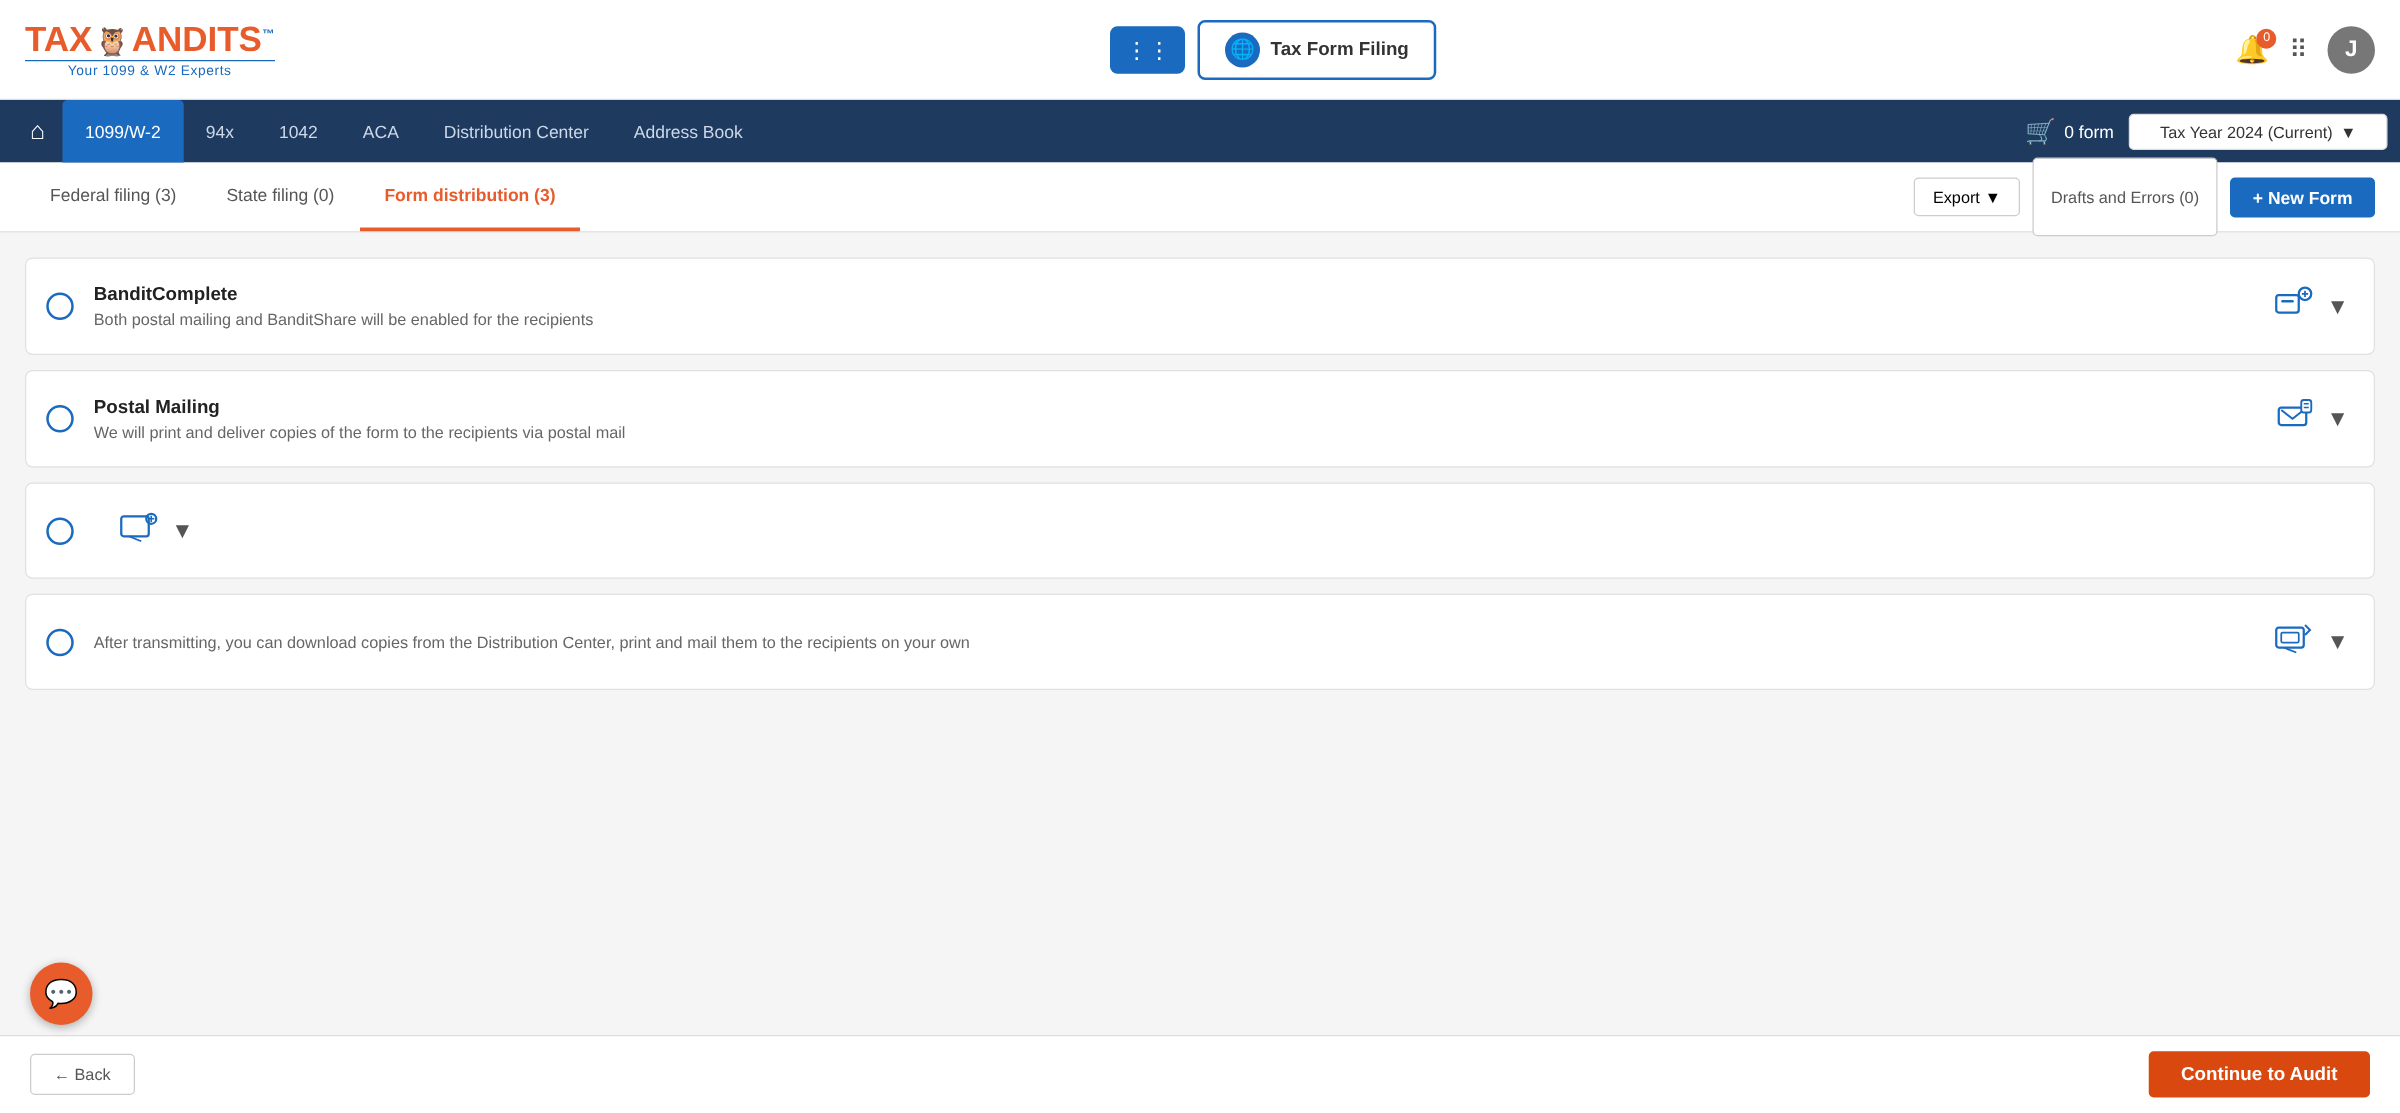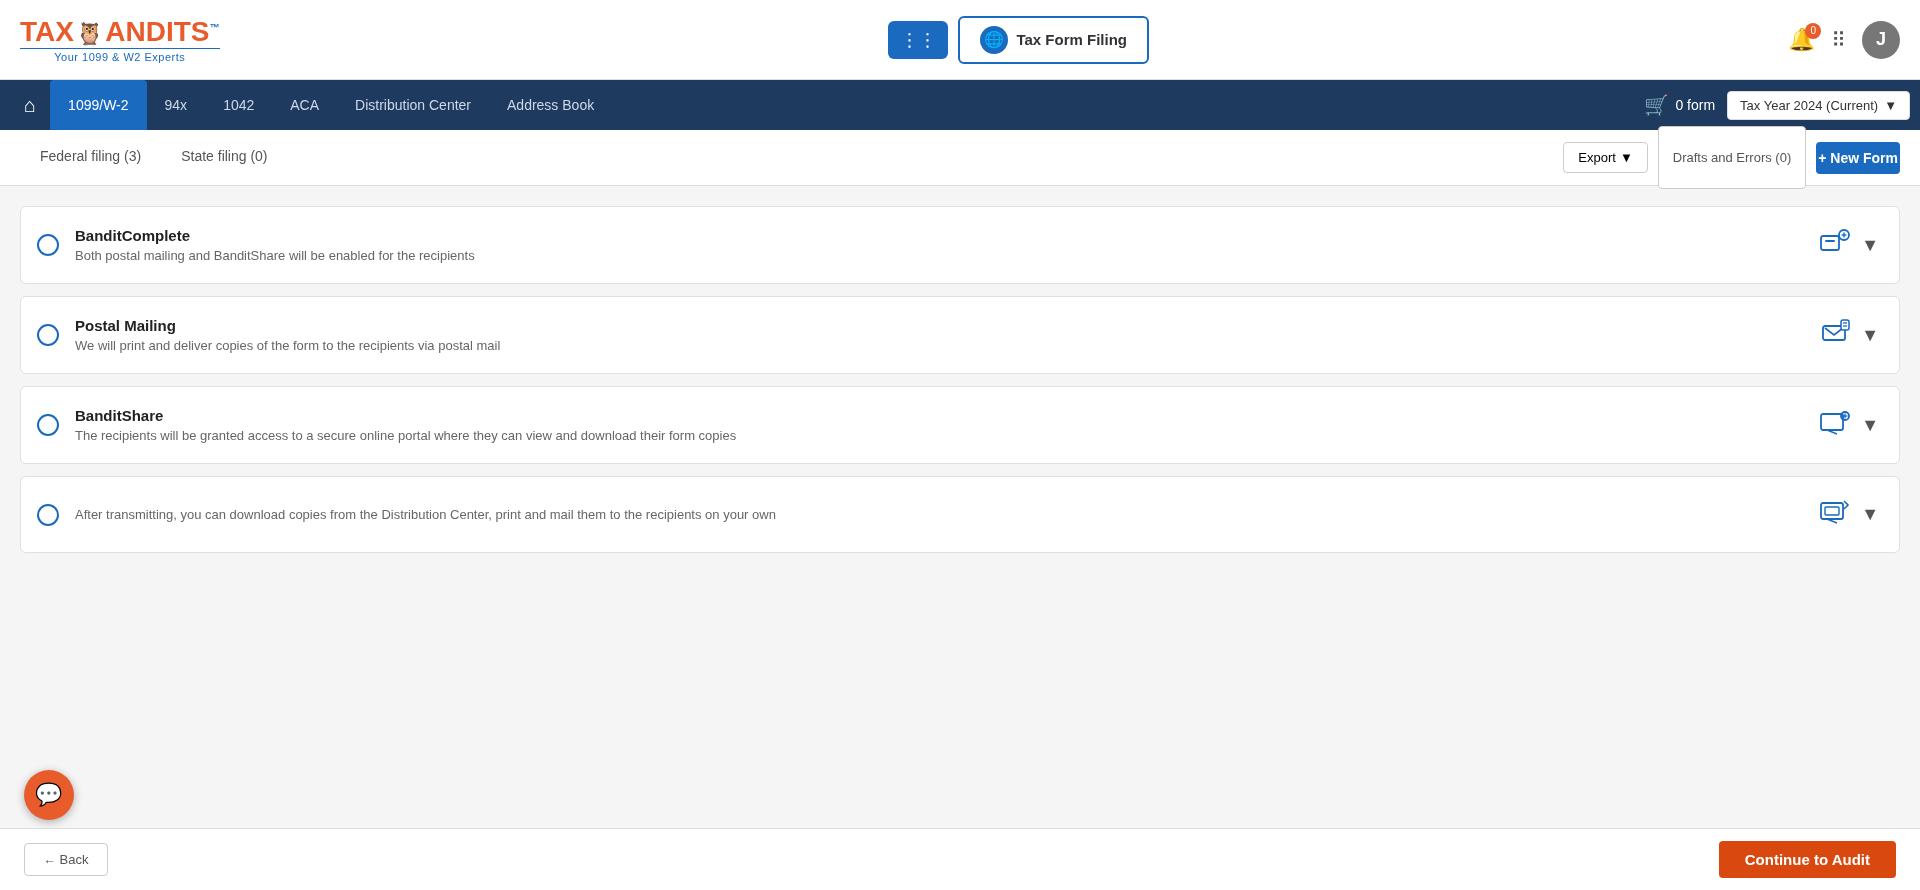--- a/index.html
+++ b/index.html
@@ -172,21 +172,21 @@
       color: #fff;
       font-size: 14px;
       cursor: pointer;
       padding: 0 12px;
     }
     .nav-cart .cart-icon { font-size: 20px; }
     .nav-year-select {
       background: #fff;
       border: 1px solid #ddd;
       border-radius: 4px;
-      padding: 6px 12px;
+      padding: 6px 24px;
       font-size: 13px;
       cursor: pointer;
       display: flex;
       align-items: flex-end;
       gap: 6px;
       color: #333;
     }
 
     
     .tabs-bar {
@@ -236,21 +236,21 @@
       padding: 23px 14px;
       font-size: 13px;
       cursor: pointer;
       color: #555;
     }
     .new-form-btn {
       background: #1a6abf;
       color: #fff;
       border: none;
       border-radius: 4px;
-      padding: 8px 2px;
+      padding: 8px 18px;
       font-size: 14px;
       font-weight: 600;
       cursor: pointer;
     }
 
     
     .content {
       padding: 20px;
       display: flex;
       flex-direction: column;
@@ -407,20 +407,21 @@
   </div>
   <div class="nav-year-select">
     <span>Tax Year 2024 (Current)</span>
     <span>▼</span>
   </div>
 </nav>
 
 <div class="tabs-bar">
   <div class="tab">Federal filing (3)</div>
   <div class="tab">State filing (0)</div>
+  <div class="tab active">Form distribution (3)</div>
   <div class="tabs-actions">
     <button class="export-btn">
       <span>Export</span>
       <span>▼</span>
     </button>
     <button class="drafts-btn">Drafts and Errors (0)</button>
     <button class="new-form-btn">+ New  Form</button>
   </div>
 </div>
 
@@ -461,24 +462,20 @@
           <line x1="22" y1="5" x2="26" y2="5" stroke="#1a6abf" stroke-width="1.3"></line>
           <line x1="22" y1="8" x2="26" y2="8" stroke="#1a6abf" stroke-width="1.3"></line>
         </svg>
       </span>
       <button class="chevron-btn">▼</button>
     </div>
   </div>
 
   <div class="form-option-card">
     <div class="radio-btn"></div>
-    <div class="option-text">
-      <div class="option-title">BanditShare</div>
-      <div class="option-desc">The recipients will be granted access to a secure online portal where they can view and download their form copies</div>
-    </div>
     <div class="option-right">
       <span class="option-icon">
         <svg width="32" height="28" viewBox="0 0 32 28" fill="none" xmlns="http://www.w3.org/2000/svg">
           <rect x="2" y="6" width="22" height="16" rx="2" stroke="#1a6abf" stroke-width="1.8" fill="none"></rect>
           <line x1="8" y1="22" x2="18" y2="26" stroke="#1a6abf" stroke-width="1.5"></line>
           <circle cx="26" cy="8" r="4" stroke="#1a6abf" stroke-width="1.8" fill="none"></circle>
           <line x1="23.5" y1="8" x2="28.5" y2="8" stroke="#1a6abf" stroke-width="1.3"></line>
           <line x1="26" y1="5.5" x2="26" y2="10.5" stroke="#1a6abf" stroke-width="1.3"></line>
         </svg>
       </span>

